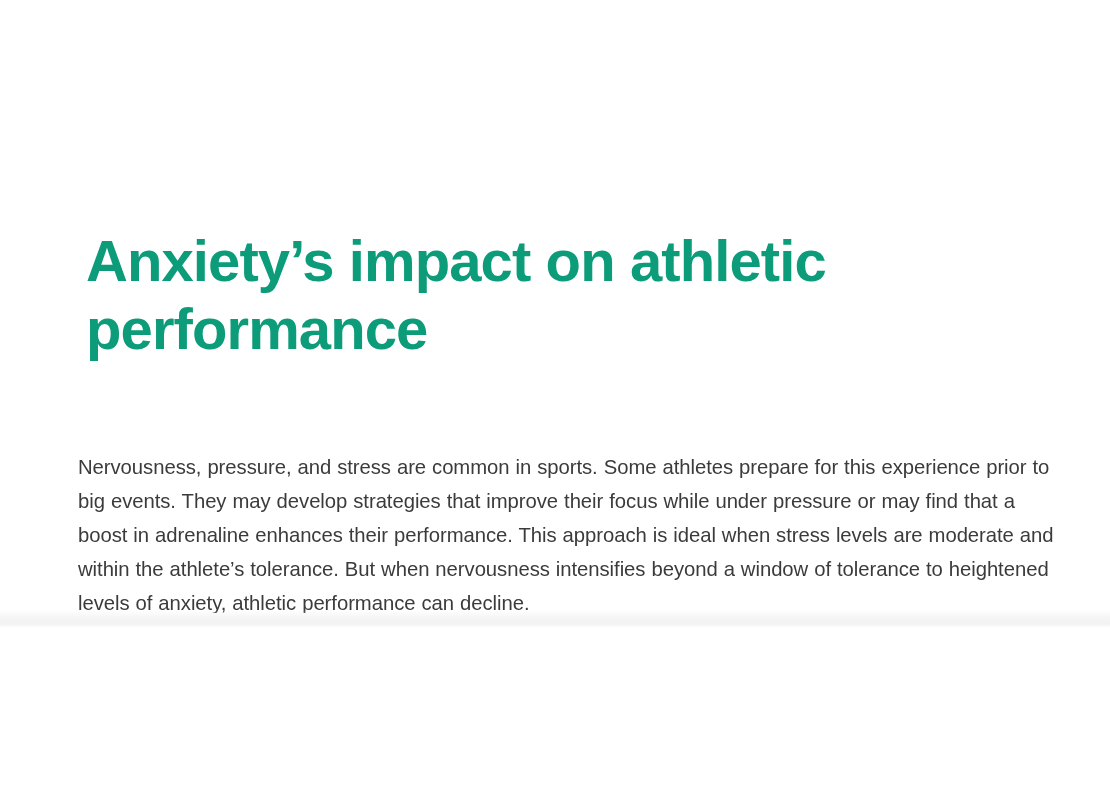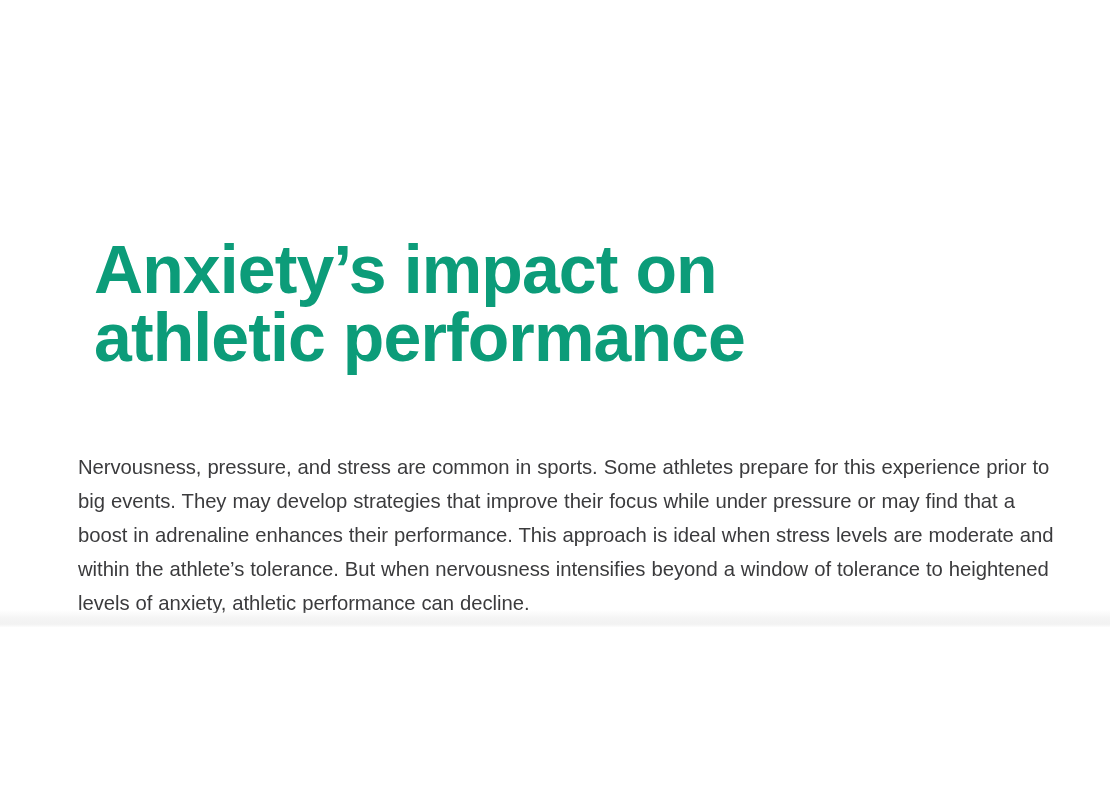--- a/index.html
+++ b/index.html
@@ -36,29 +36,29 @@
 
   .content-inner {
     position: absolute;
     left: 78px;
     top: 0;
     width: 975px;
   }
 
   
   .article-title {
-    margin: 16px;
+    margin: 8px;
     padding: 0;
     position: absolute;
     left: 0;
     top: 219px;
     width: 790px;
     color: #0c9c79;
     font-family: "Liberation Sans", sans-serif;
-    font-size: 68px;
+    font-size: 58px;
     line-height: 68px;
     font-weight: bold;
     letter-spacing: -0.9px;
     -webkit-font-smoothing: antialiased;
   }
 
   
   .article-body {
     margin: 0;
     padding: 0;

